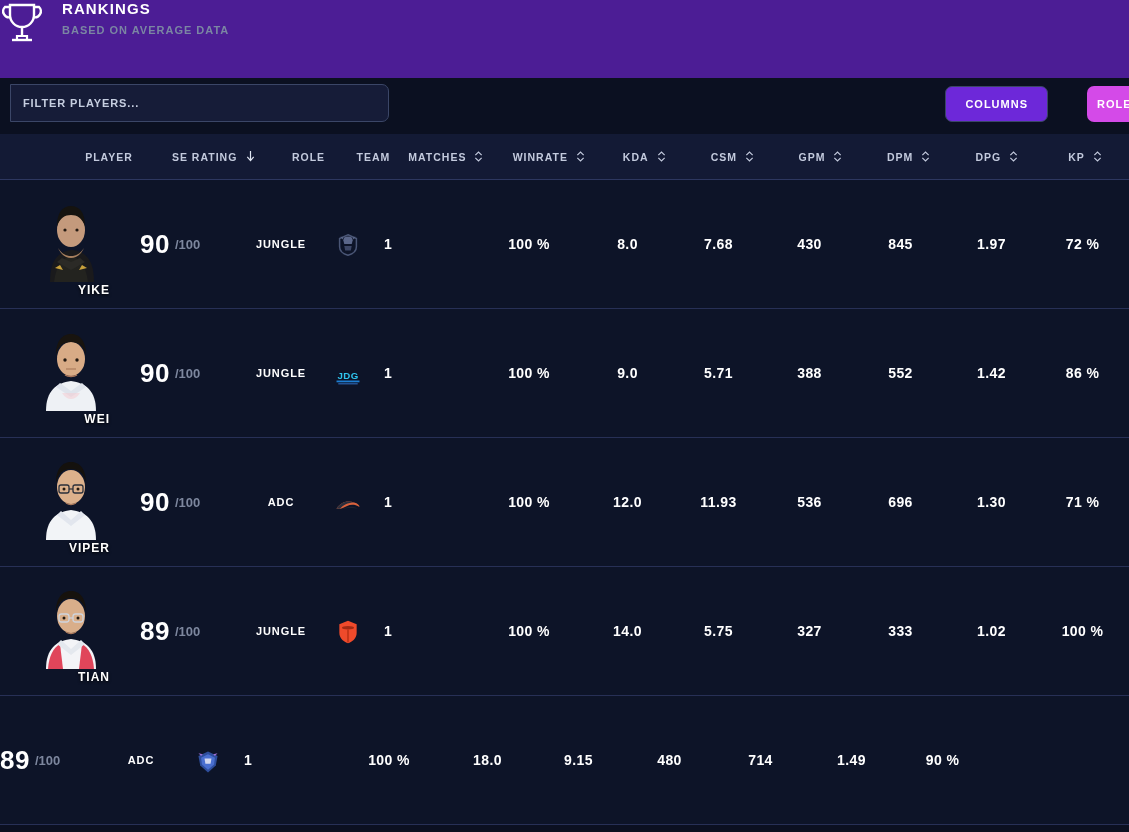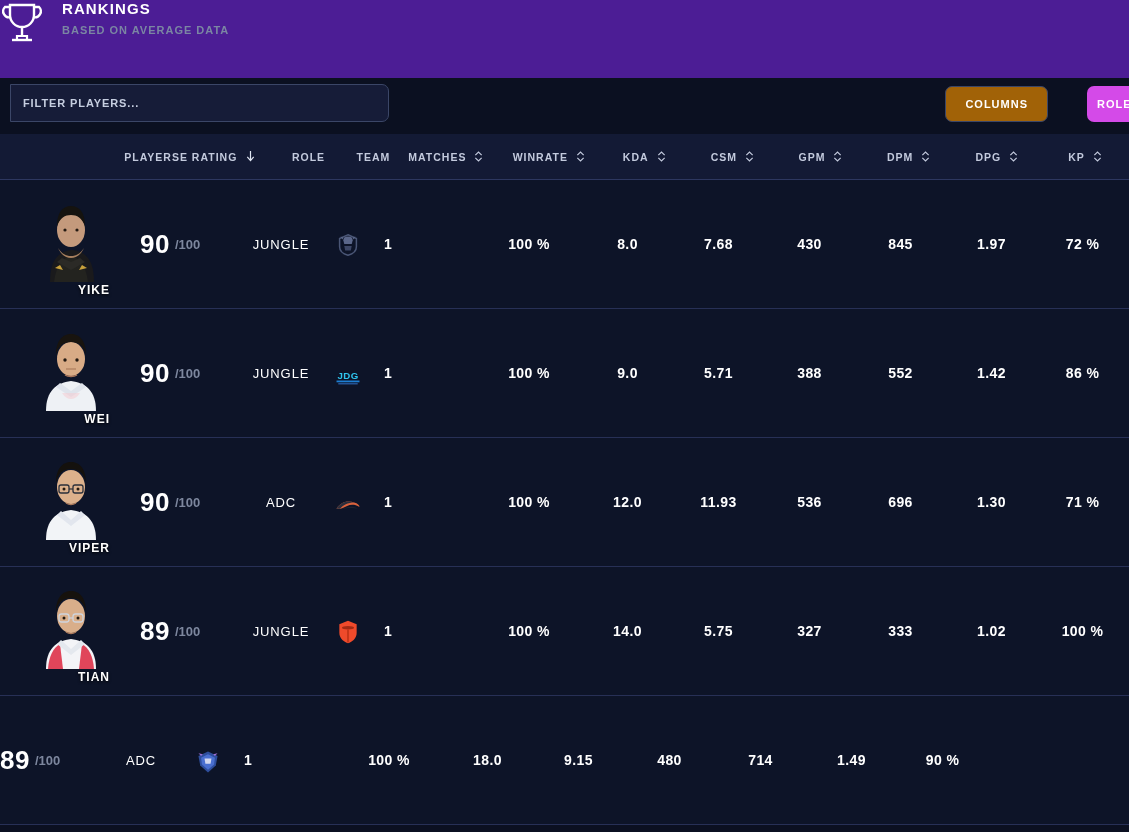--- a/index.html
+++ b/index.html
@@ -45,21 +45,21 @@
     font-size: 11px; font-weight: bold; letter-spacing: 0.9px;
     padding-left: 12px;
     text-transform: uppercase;
     outline: none;
   }
   .filter-input::placeholder { color: #c6cee0; opacity: 1; }
   .btn-columns {
     position: absolute; right: 81px; top: 8px;
     height: 36px; padding: 0 19px;
     display: flex; align-items: center; justify-content: center;
-    background: #a16207;
+    background: #6d28d9;
     border: 1px solid #3b4667; border-radius: 7px;
     color: #ffffff; font-size: 11px; font-weight: bold; letter-spacing: 1px;
     text-transform: uppercase; cursor: pointer;
   }
   .btn-role {
     position: absolute; left: 1087px; top: 8px;
     width: 70px; height: 36px;
     display: flex; align-items: center; justify-content: flex-start;
     padding-left: 10px;
     background: #d44ae8;
@@ -89,21 +89,21 @@
   .c-team    { width: 72px;  justify-content: center; }
   .c-matches { width: 92px;  }
   .c-winrate { width: 106px; justify-content: center; }
   .c-stat    { width: 91px;  justify-content: center; }
 
   .row.head .cell {
     color: #c3cadd; font-size: 10.5px; font-weight: bold;
     letter-spacing: 1.0px; text-transform: uppercase;
     gap: 8px; cursor: pointer;
   }
-  .row.head .c-player { padding-left: 10px; justify-content: flex-end; margin-left: 36px; }
+  .row.head .c-player { padding-left: 10px; justify-content: center; margin-left: 36px; }
 
   .sort-glyph { display: inline-flex; flex-direction: column; align-items: center; line-height: 1; }
   .sort-glyph svg { display: block; }
 
   
   .player-box {
     width: 80px; height: 129px; position: relative;
     display: flex; flex-direction: column; align-items: flex-end; justify-content: flex-end;
     margin-left: 18px;
   }
@@ -115,21 +115,21 @@
     letter-spacing: 1.0px; text-transform: uppercase;
     margin-top: 1px; margin-bottom: 12px;
     text-shadow: 0 1px 3px rgba(0,0,0,0.9);
   }
 
   
   .rating-val { color: #ffffff; font-size: 26px; font-weight: bold; letter-spacing: 0.5px; }
   .rating-max { color: #7d879e; font-size: 13px; font-weight: bold; margin-left: 5px; }
 
   .role-val {
-    color: #ffffff; font-size: 13px; font-weight: normal;
+    color: #ffffff; font-size: 11px; font-weight: bold;
     letter-spacing: 0.9px; text-transform: uppercase;
   }
   .stat-val { color: #ffffff; font-size: 14px; font-weight: bold; letter-spacing: 0.4px; }
 
   .team-logo { width: 30px; height: 30px; display: flex; align-items: flex-end; justify-content: center; }
 </style>
 </head>
 <body>
 
 <div class="page">

